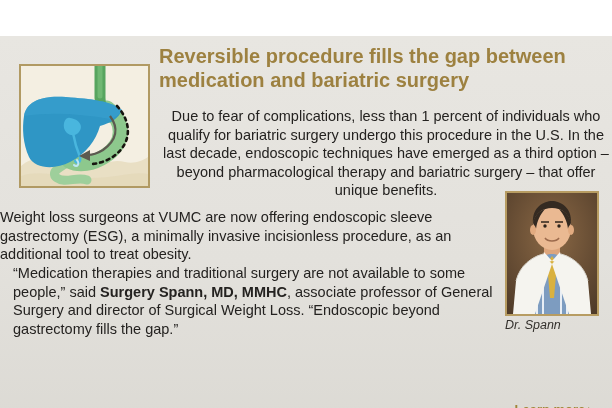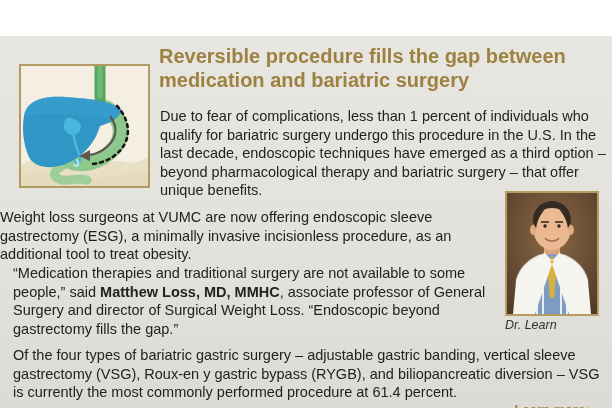--- a/index.html
+++ b/index.html
@@ -19,21 +19,21 @@
     background: #f4efe2;
     box-sizing: content-box;
   }
   .illus-box svg { display:block; }
   .title {
     position: absolute; left: 159px; top: 8px; width: 470px;
     font-size: 20px; font-weight: bold; line-height: 1.2;
     color: #9d8140; margin: 0;
   }
   .body-text { position: absolute; margin:0; font-size: 14.5px; line-height: 18.5px; color: #242220; }
-  .intro { left: 160px; top: 71px; width: 452px; }
+  .intro { left: 160px; top: 71px; width: 452px; text-align: center; }
   .p2 { left: 0; top: 172px; width: 492px; }
   .p3 { left: 13px; top: 228px; width: 492px; }
   .p4 { left: 13px; top: 310px; width: 594px; }
   .p3 b { font-weight: bold; }
   .photo-fig { position: absolute; left: 505px; top: 155px; width: 100px; margin:0; }
   .photo-frame {
     width: 90px; height: 121px;
     border: 2px solid #b79c62;
     background: #5d4530;
   }
@@ -89,23 +89,22 @@
       <polygon points="69,84 58,90 69,95" fill="#5c5a50"></polygon>
     </svg>
   </div>
 
   <h1 class="title">Reversible procedure fills the gap between medication and bariatric surgery</h1>
 
   <p class="body-text intro">Due to fear of complications, less than 1 percent of individuals who qualify for bariatric surgery undergo this procedure in the U.S. In the last decade, endoscopic techniques have emerged as a third option – beyond pharmacological therapy and bariatric surgery – that offer unique benefits.</p>
 
   <p class="body-text p2">Weight loss surgeons at VUMC are now offering endoscopic sleeve gastrectomy (ESG), a minimally invasive incisionless procedure, as an additional tool to treat obesity.</p>
 
-  <p class="body-text p3"><span>“Medication therapies and traditional surgery are not available to some people,” said </span><b>Matthew Loss, MD, MMHC</b><span>, associate professor of General Surgery and director of Surgical Weight Loss. “Endoscopic beyond gastrectomy fills the gap.”</span></p>
+  <p class="body-text p3"><span>“Medication therapies and traditional surgery are not available to some people,” said </span><b>Surgery Spann, MD, MMHC</b><span>, associate professor of General Surgery and director of Surgical Weight Loss. “Endoscopic beyond gastrectomy fills the gap.”</span></p>
 
-  <p class="body-text p4">Of the four types of bariatric gastric surgery – adjustable gastric banding, vertical sleeve gastrectomy (VSG), Roux-en y gastric bypass (RYGB), and biliopancreatic diversion – VSG is currently the most commonly performed procedure at 61.4 percent.</p>
 
   <figure class="photo-fig">
     <div class="photo-frame">
       <svg width="90" height="121" viewBox="0 0 90 121">
         <defs>
           <radialGradient id="bgGrad" cx="50%" cy="35%" r="80%">
             <stop offset="0%" stop-color="#8a6845"></stop>
             <stop offset="100%" stop-color="#4e3a28"></stop>
           </radialGradient>
         </defs>
@@ -135,21 +134,21 @@
 
         <path d="M37,59 L45,68 L33,71 Z" fill="#f7f6f2"></path>
         <path d="M53,59 L45,68 L57,71 Z" fill="#f7f6f2"></path>
 
         <path d="M6,121 L9,88 C13,72 25,64 36,61 L45,71 L28,121 Z" fill="#f5f4ef"></path>
         <path d="M84,121 L81,88 C77,72 65,64 54,61 L45,71 L62,121 Z" fill="#f5f4ef"></path>
         <path d="M9,88 C13,72 25,64 36,61" stroke="#d8d5cd" stroke-width="1" fill="none"></path>
         <path d="M81,88 C77,72 65,64 54,61" stroke="#d8d5cd" stroke-width="1" fill="none"></path>
       </svg>
     </div>
-    <figcaption class="photo-caption">Dr. Learn</figcaption>
+    <figcaption class="photo-caption">Dr. Spann</figcaption>
   </figure>
 
   <a class="learn-more"><span>Learn more</span><span class="arrow">▶</span></a>
 
   <div class="gold-bar"></div>
   <div class="bottom-strip"></div>
 
 </div>
 
 </body></html>

